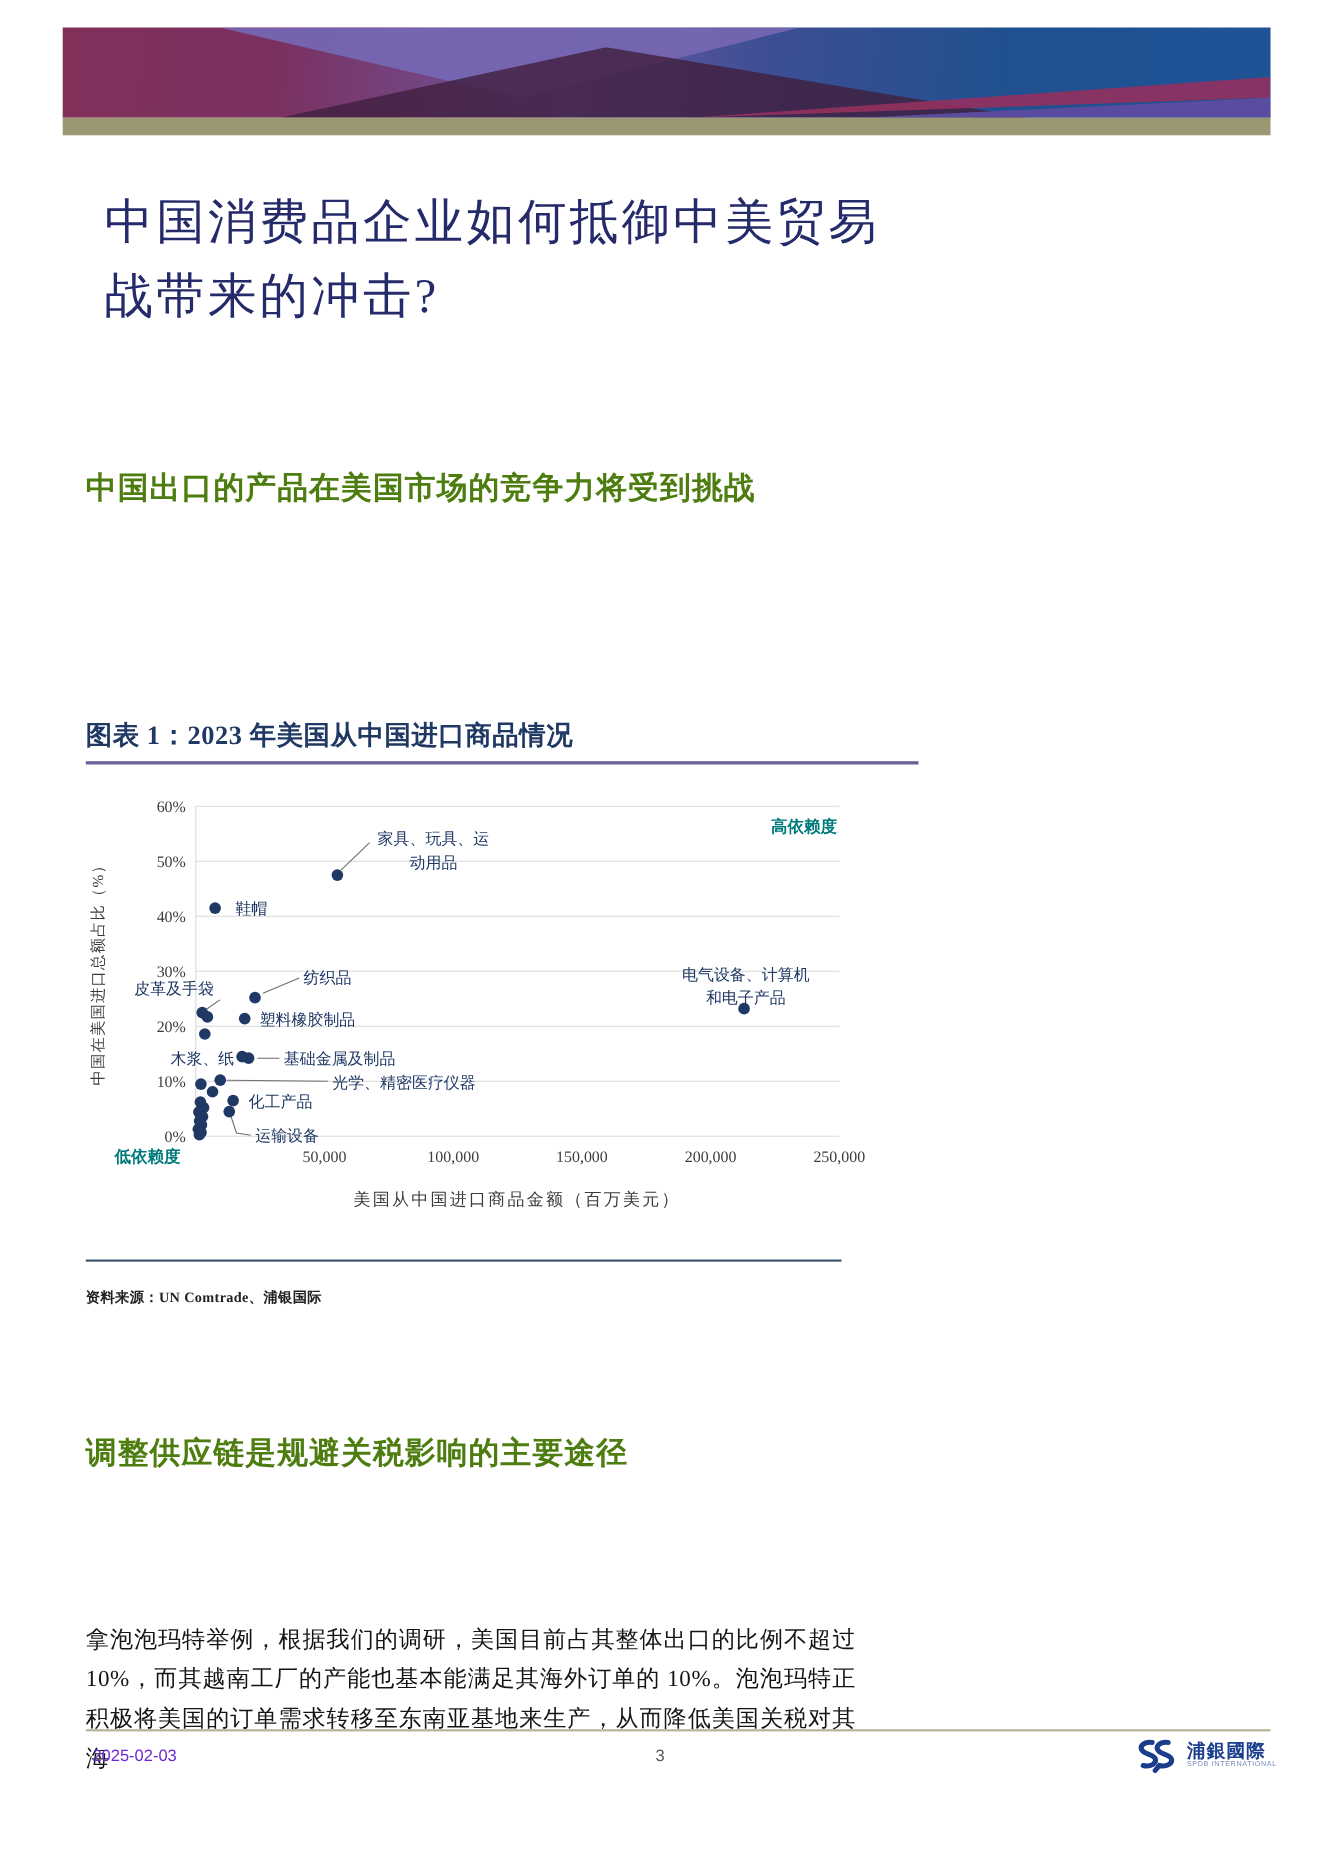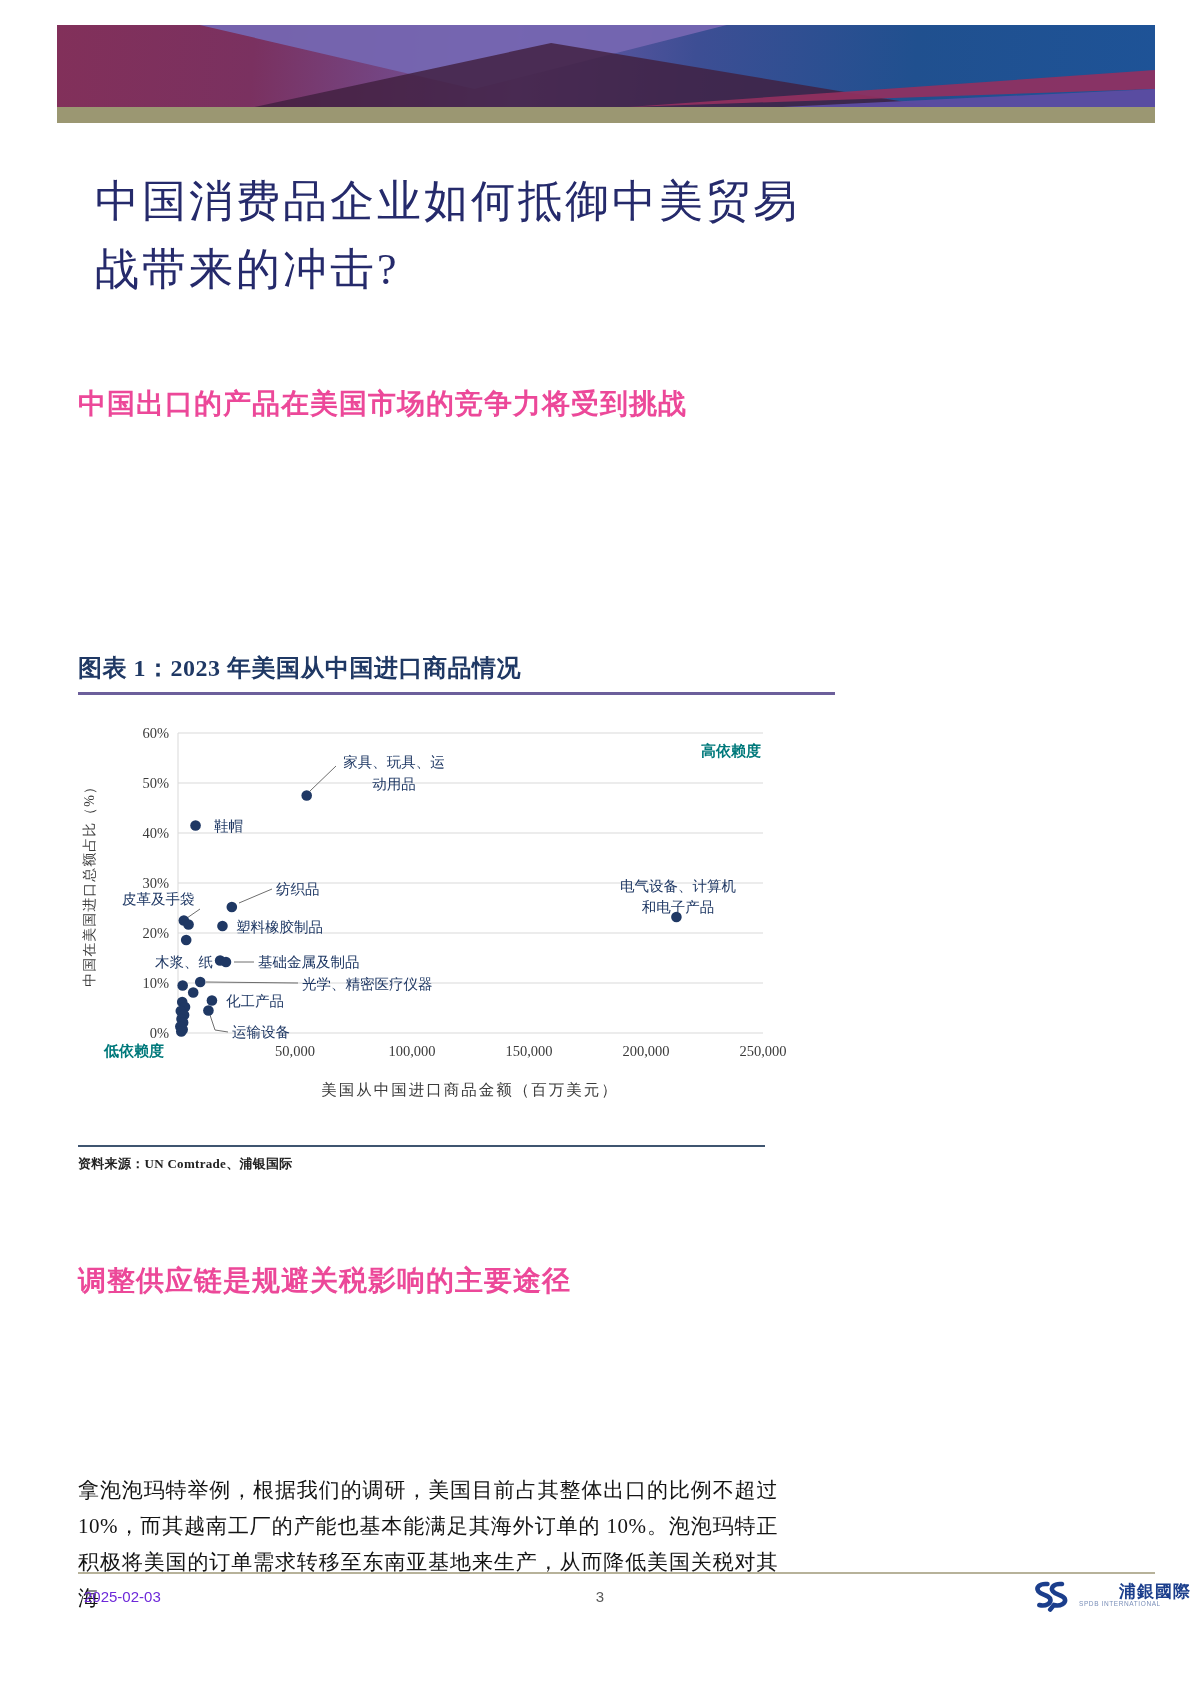--- a/index.html
+++ b/index.html
@@ -17,40 +17,40 @@
   .banner .layerC{position:absolute;inset:0;background:#93305F;opacity:.9;
     clip-path:polygon(52% 100%,100% 55%,100% 78%);}
   .banner .layerD{position:absolute;inset:0;background:#5D4CA1;opacity:.95;
     clip-path:polygon(66% 100%,100% 78%,100% 100%);}
   .banner-khaki{position:absolute;left:57px;top:107px;width:1098px;height:16px;background:#9B9772;}
   
   .doc-title{position:absolute;left:95px;top:168px;width:900px;
     font-size:44px;line-height:68px;font-weight:normal;letter-spacing:3px;color:#252A6B;}
   
   .sec-heading{position:absolute;left:78px;width:760px;
-    font-size:28px;font-weight:bold;letter-spacing:1px;color:#ec4899;}
+    font-size:28px;font-weight:bold;letter-spacing:1px;color:#4d7c0f;margin-top:40px;}
   .body-para{position:absolute;left:78px;width:700px;text-align:justify;
     font-size:21px;line-height:36px;letter-spacing:.5px;color:#141414;}
   
   .fig-caption{position:absolute;left:78px;top:652px;width:760px;
     font-size:24px;font-weight:bold;color:#1F3864;letter-spacing:.5px;}
   .fig-underline{position:absolute;left:78px;top:692px;width:757px;height:3px;background:#6C5F9B;}
   .chart-wrap{position:absolute;left:78px;top:703px;width:716px;height:400px;}
   #chart-svg text{font-family:"Liberation Serif","DejaVu Serif",serif;}
   .fig-source{position:absolute;left:78px;top:1145px;width:687px;border-top:2px solid #3F5570;
-    padding-top:8px;font-size:13px;font-weight:bold;color:#222222;letter-spacing:.3px;}
+    padding-top:24px;font-size:13px;font-weight:bold;color:#222222;letter-spacing:.3px;}
   
   .footer-divider{position:absolute;left:78px;top:1572px;width:1077px;height:2px;background:#B7B29A;}
   .footer-date{position:absolute;left:84px;top:1588px;font-size:15px;color:#6d28d9;
     font-family:"Liberation Sans","DejaVu Sans",sans-serif;}
   .footer-page{position:absolute;left:0;top:1588px;width:1200px;text-align:center;
     font-size:15px;color:#595959;font-family:"Liberation Sans","DejaVu Sans",sans-serif;}
   .footer-logo{position:absolute;left:1032px;top:1578px;display:flex;align-items:center;gap:7px;}
   .logo-texts{display:flex;flex-direction:column;line-height:1.05;}
-  .logo-cn{font-size:17px;font-weight:bold;color:#1B3E8C;letter-spacing:1px;margin-left:40px;}
+  .logo-cn{font-size:17px;font-weight:bold;color:#1B3E8C;letter-spacing:1px;}
   .logo-en{font-size:6.5px;color:#7A8FB9;letter-spacing:.6px;
     font-family:"Liberation Sans","DejaVu Sans",sans-serif;}
 </style>
 </head>
 <body>
 
 <div class="page">
 
   <div class="banner">
     <div class="layerA"></div>

